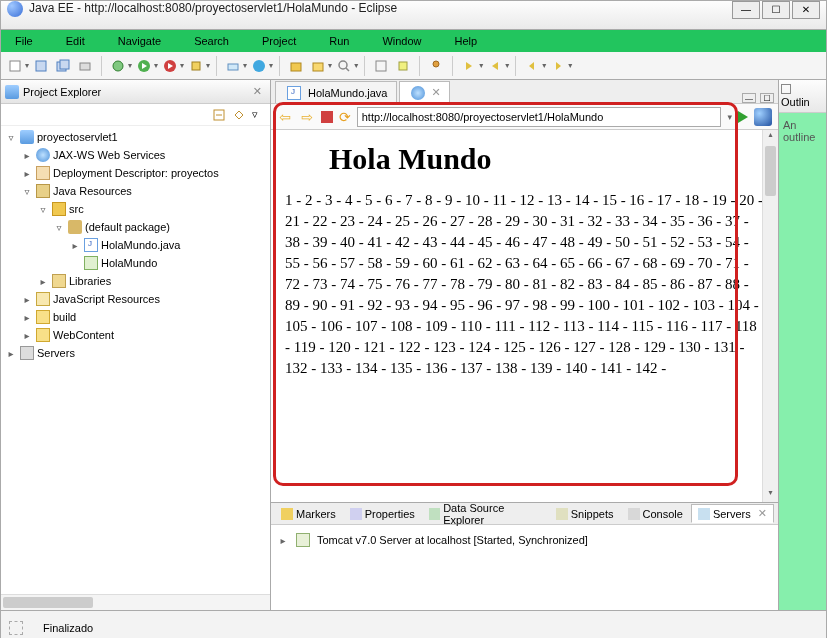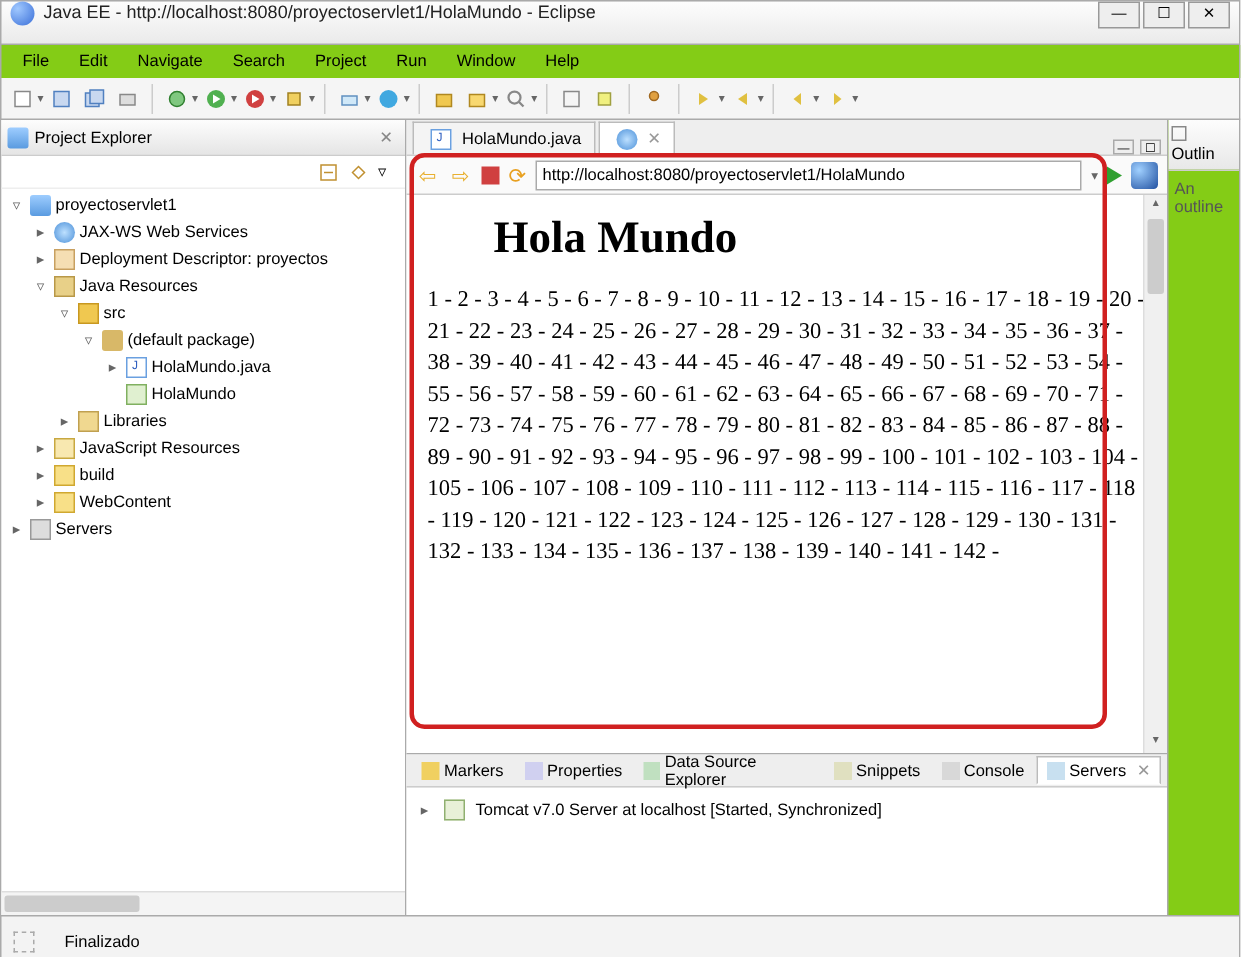--- a/index.html
+++ b/index.html
@@ -4,21 +4,21 @@
 <style>
 * { box-sizing: border-box; margin: 0; padding: 0; }
 body { font-family: "Segoe UI", Tahoma, sans-serif; font-size: 11px; background: #f0f0f0; width: 827px; height: 638px; overflow: hidden; }
 
 .titlebar { height: 30px; background: linear-gradient(#fdfdfd,#eaeaea); border: 1px solid #aaa; display: flex; padding: 0 6px; }
 .titlebar .icon { width: 16px; height: 16px; background: radial-gradient(circle at 30% 30%, #a0c8ff, #3a6fd8); border-radius: 50%; margin-right: 6px; }
 .titlebar .title { flex: 1; font-size: 12px; color: #222; }
 .winbtns { display: flex; gap: 2px; }
 .winbtn { width: 28px; height: 18px; border: 1px solid #999; background: #eee; font-size: 10px; text-align: center; line-height: 16px; cursor: pointer; }
 
-.menubar { height: 22px; background: #84cc16; border-left: 1px solid #aaa; border-right: 1px solid #aaa; display: flex; align-items: center; padding: 0 6px; gap: 4px; }
+.menubar { height: 22px; background: #22c55e; border-left: 1px solid #aaa; border-right: 1px solid #aaa; display: flex; align-items: center; padding: 0 6px; gap: 17px; }
 .menubar span { padding: 2px 8px; cursor: pointer; }
 
 .toolbar { height: 28px; background: #f5f5f5; border: 1px solid #aaa; border-top: none; display: flex; align-items: center; padding: 0 4px; gap: 2px; }
 .tbtn { width: 20px; height: 20px; display: inline-flex; align-items: center; justify-content: center; cursor: pointer; border-radius: 2px; }
 .tsep { width: 1px; height: 20px; background: #ccc; margin: 0 4px; }
 .dd { font-size: 8px; color: #666; margin-left: -2px; }
 
 .workspace { display: flex; height: 530px; border-left: 1px solid #aaa; border-right: 1px solid #aaa; }
 
 .leftpanel { width: 270px; background: #fff; border-right: 1px solid #aaa; display: flex; flex-direction: column; }
@@ -63,21 +63,21 @@
 .bgo { width: 0; height: 0; border-left: 10px solid #30a030; border-top: 6px solid transparent; border-bottom: 6px solid transparent; cursor: pointer; }
 .bglobe { width: 18px; height: 18px; background: radial-gradient(circle at 30% 30%,#a0d0ff,#2050a0); border-radius: 3px; }
 
 .browser-content { flex: 1; background: #fff; padding: 12px 14px; overflow: auto; font-family: "Times New Roman", serif; font-size: 15px; color: #000; position: relative; }
 .browser-content h1 { font-size: 30px; font-weight: bold; margin-bottom: 14px; margin-left: 44px; }
 .red-highlight { position: absolute; top: 22px; left: 2px; right: 40px; bottom: 124px; border: 3px solid #d02020; border-radius: 10px; pointer-events: none; z-index: 10; }
 .vscroll { position: absolute; right: 0; top: 0; bottom: 0; width: 16px; background: #f0f0f0; border-left: 1px solid #ddd; }
 .vscroll .thumb { position: absolute; left: 2px; right: 2px; top: 16px; height: 50px; background: #ccc; border-radius: 2px; }
 .vscroll .arr { position: absolute; left: 0; right: 0; height: 14px; text-align: center; font-size: 8px; color: #666; }
 
-.rightpanel { width: 48px; background: #84cc16; border-left: 1px solid #aaa; }
+.rightpanel { width: 48px; background: #86efac; border-left: 1px solid #aaa; }
 .rightpanel .rtab { writing-mode: horizontal-tb; padding: 4px 2px; font-size: 11px; border-bottom: 1px solid #ccc; background: linear-gradient(#fdfdfd,#e8e8e8); }
 .rightpanel .rbody { padding: 6px 4px; font-size: 11px; color: #555; }
 
 .bottompanel { height: 108px; border-top: 1px solid #aaa; background: #fff; display: flex; flex-direction: column; }
 .btabs { height: 22px; background: #eee; display: flex; align-items: center; padding: 0 4px; gap: 2px; border-bottom: 1px solid #ccc; font-size: 11px; }
 .btab { padding: 2px 6px; display: flex; align-items: center; gap: 3px; cursor: pointer; }
 .btab.active { background: #fff; border: 1px solid #bbb; border-bottom-color: #fff; }
 .btab .bi { width: 12px; height: 12px; }
 .bcontent { flex: 1; padding: 6px; }
 .server-row { display: flex; align-items: center; gap: 4px; height: 18px; }

